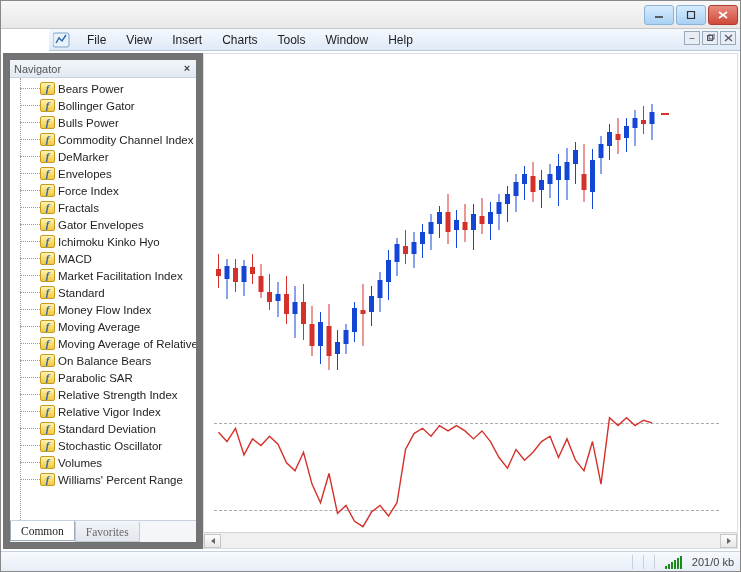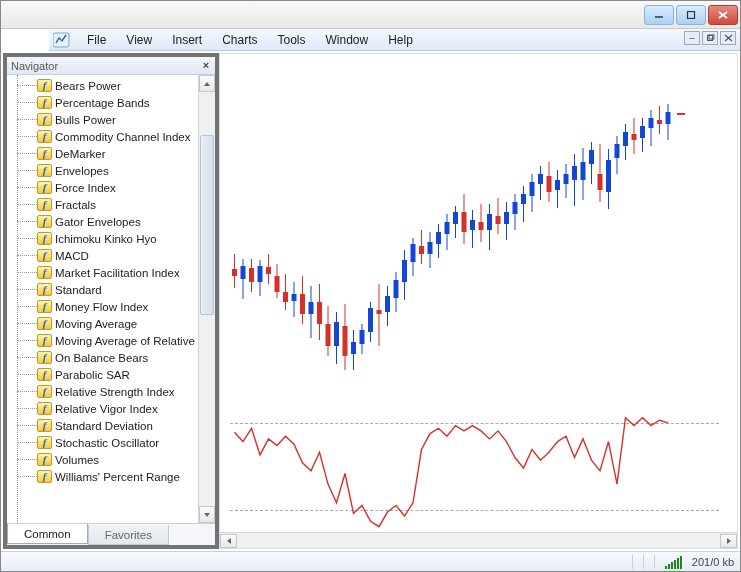--- a/index.html
+++ b/index.html
@@ -58,22 +58,22 @@
     width:16px; height:14px; border:1px solid #9ab; background:#e8eef6;
     display:flex; align-items:center; justify-content:center; font-size:9px; color:#334;
   }
   
   .workspace {
     display:flex; height: calc(100% - 28px - 22px - 20px);
     background:#fff;
   }
   
   .navigator {
-    width: 216px;
-    border:4px solid #737373;
+    width: 200px;
+    border:7px solid #737373;
     margin:2px 0 2px 2px;
     display:flex; flex-direction:column;
     background:#fff;
   }
   .nav-title {
     height:18px;
     background:linear-gradient(to bottom,#f2f5fa,#e2e9f3);
     border-bottom:1px solid #c7d1de;
     display:flex; align-items:center;
     padding:0 4px;
@@ -117,25 +117,25 @@
     position:relative;
     display:flex; flex-direction:column; justify-content:space-between;
   }
   .sb-btn{height:17px;background:linear-gradient(to bottom,#fdfdfd,#e7e7e7);border:1px solid #c7c7c7;display:flex;align-items:center;justify-content:center;}
   .sb-thumb{position:absolute;left:1px;right:1px;top:60px;height:180px;background:linear-gradient(to right,#eaeff6,#d5dfeb);border:1px solid #b6c3d2;border-radius:2px;}
   .nav-tabs {
     height:22px; display:flex; border-top:1px solid #c7d1de;
     background:#f4f6f9; padding-top:1px;
   }
   .nav-tab {
-    padding:2px 16px; font-size:11.5px;
+    padding:2px 10px; font-size:11.5px;
     border:1px solid #c2cad4; border-top:none;
     background:linear-gradient(to bottom,#f0f3f7,#e3e8ef);
     color:#666; margin-left:0;
-    display:flex;align-items:center;
+    display:flex;align-items:center;font-family:Liberation Serif, serif;
   }
   .nav-tab.active {
     background:#fff; color:#222; border-color:#9eabba;
     position:relative; top:-1px; height:20px;
   }
 
   
   .chart-area {
     flex:1; position:relative; margin:2px 2px 2px 0;
     border:1px solid #d8dee6; background:#fff;
@@ -239,21 +239,21 @@
     </div>
     <div class="nav-tree">
       <div class="tree-line"></div>
       <div class="tree-inner" id="tree-inner">
           <div class="tree-item">
             <span class="ind-icon">f</span>
             <span>Bears Power</span>
           </div>
           <div class="tree-item">
             <span class="ind-icon">f</span>
-            <span>Percentage Bands</span>
+            <span>Bollinger Gator</span>
           </div>
           <div class="tree-item">
             <span class="ind-icon">f</span>
             <span>Bulls Power</span>
           </div>
           <div class="tree-item">
             <span class="ind-icon">f</span>
             <span>Commodity Channel Index</span>
           </div>
           <div class="tree-item">

